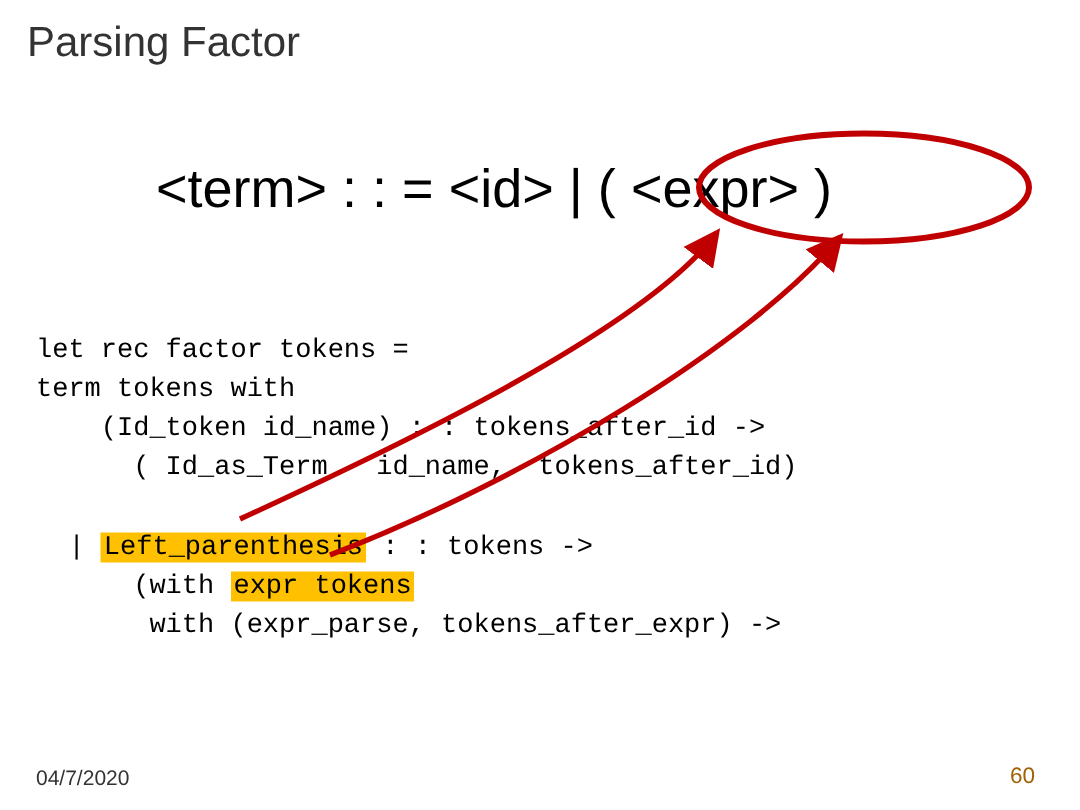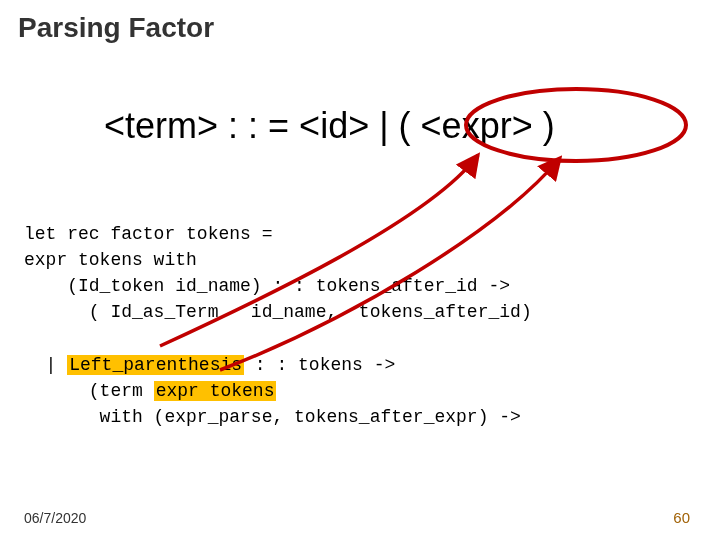--- a/index.html
+++ b/index.html
@@ -10,21 +10,21 @@
     font-family: "Trebuchet MS", "Lucida Sans Unicode", Arial, sans-serif;
     position: relative;
     overflow: hidden;
   }
   .title {
     position: absolute;
     top: 12px;
     left: 18px;
     font-size: 28px;
     color: #333333;
-    font-weight: bold;
+    font-weight: normal;
   }
   .grammar {
     position: absolute;
     top: 105px;
     left: 60px;
     font-size: 36px;
     color: #000;
     font-family: "Trebuchet MS", Arial, sans-serif;
     white-space: pre;
     margin-left: 44px;
@@ -71,30 +71,30 @@
 </style>
 </head>
 <body>
 
 <h1 class="title">Parsing Factor</h1>
 
 <div class="grammar"><span>&lt;term&gt;</span> <span>: : =</span> <span>&lt;id&gt;</span> <span>|</span> <span id="lp">(</span> <span id="exprtok">&lt;expr&gt;</span> <span id="rp">)</span></div>
 
 <div class="code-block">
 <span>let rec factor tokens =</span>
-<span>expr tokens with</span>
+<span>term tokens with</span>
 <span>    (Id_token id_name) : : tokens_after_id -&gt;</span>
 <span>      ( Id_as_Term   id_name,  tokens_after_id)</span>
 
 <span><span>  | </span><span id="hl1" class="hl">Left_parenthesis</span><span> : : tokens -&gt;</span></span>
-<span><span>      (term </span><span id="hl2" class="hl">expr tokens</span></span>
+<span><span>      (with </span><span id="hl2" class="hl">expr tokens</span></span>
 <span>       with (expr_parse, tokens_after_expr) -&gt;</span>
 </div>
 
-<div class="footer-date">06/7/2020</div>
+<div class="footer-date">04/7/2020</div>
 <div class="footer-num">60</div>
 
 <svg class="arrows" width="720" height="540">
 
   <ellipse cx="576" cy="125" rx="110" ry="36" fill="none" stroke="#c00000" stroke-width="4"></ellipse>
   <defs>
     <marker id="arrowhead" markerWidth="7" markerHeight="7" refX="6" refY="3.5" orient="auto">
       <polygon points="0 0, 7 3.5, 0 7" fill="#c00000"></polygon>
     </marker>
   </defs>

